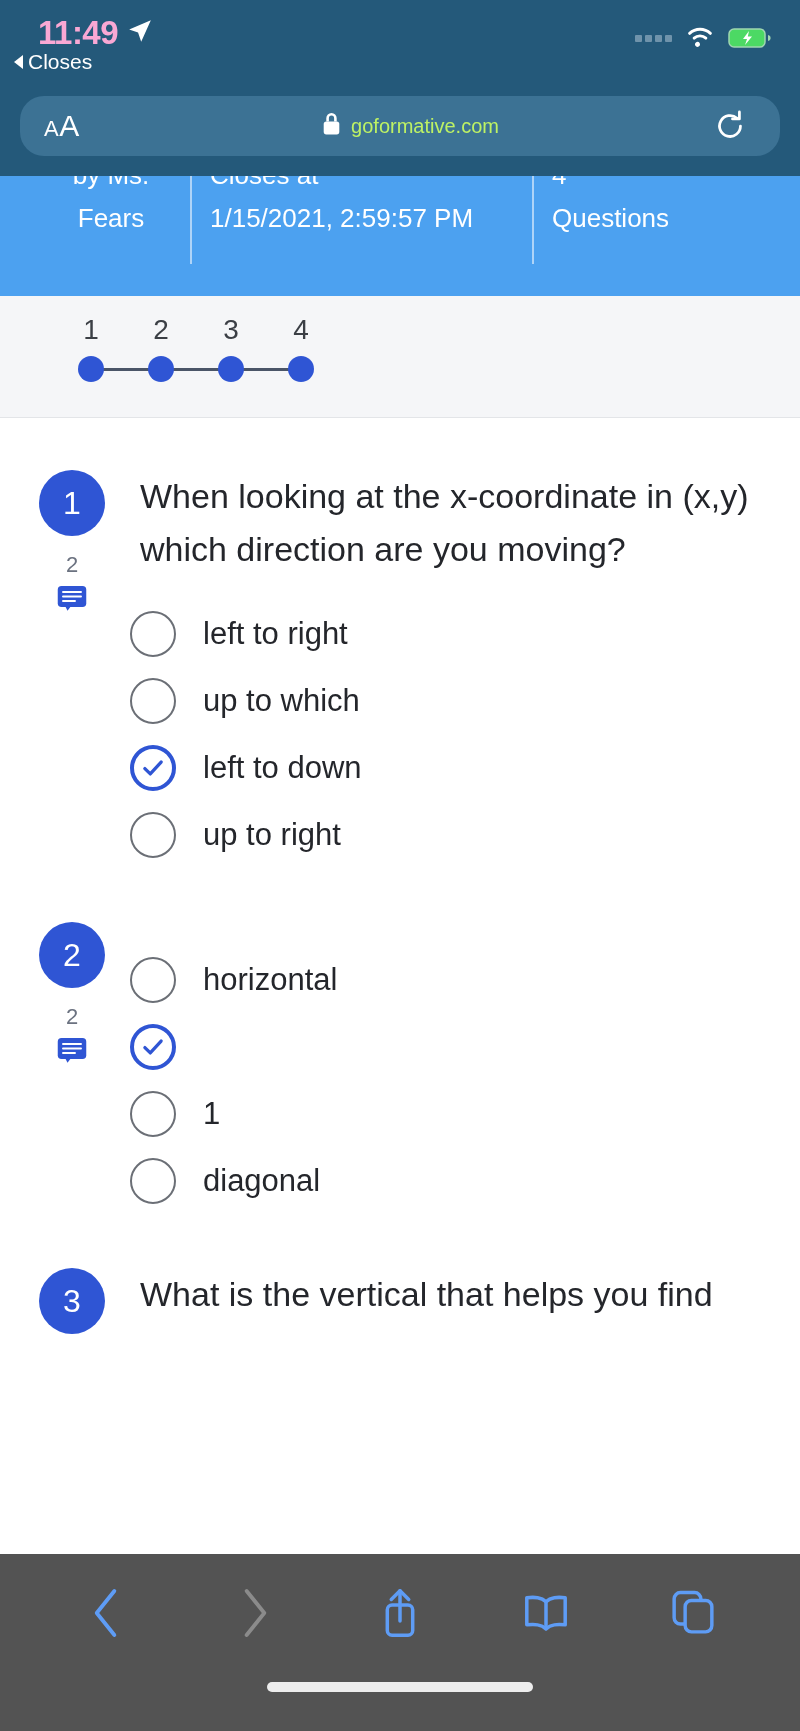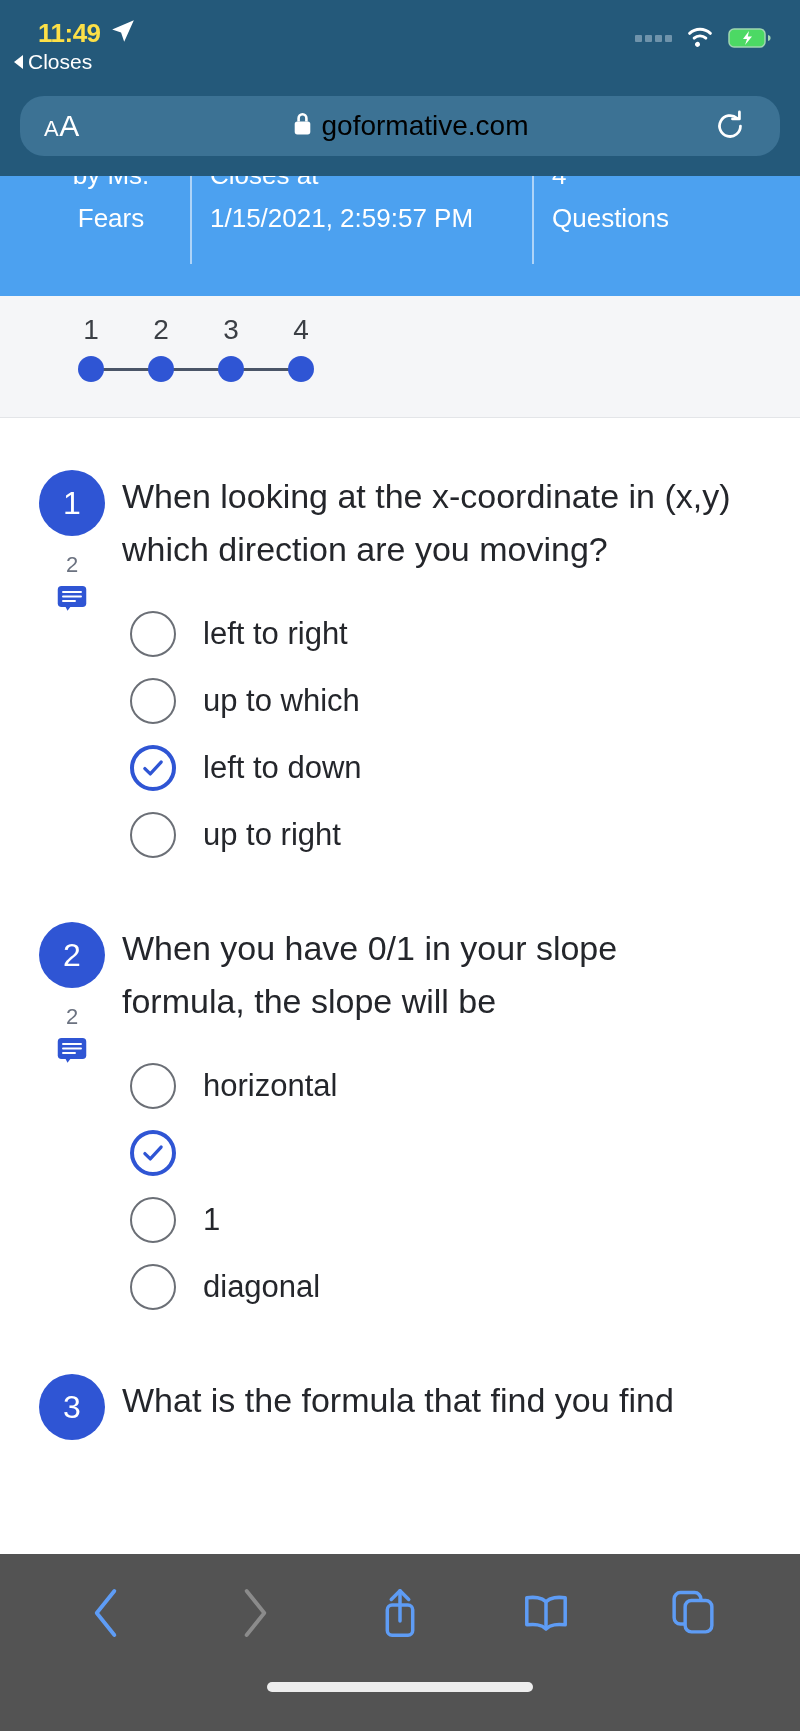--- a/index.html
+++ b/index.html
@@ -18,21 +18,21 @@
     width:100%;
     position:relative;
   }
   .statusbar {
     display:flex; align-items:flex-start; justify-content:space-between;
     padding:14px 28px 0 38px;
     height:56px;
   }
   .sb-left { display:flex; align-items:center; gap:9px; }
   .sb-time {
-    color:#fde047; font-size:26px; font-weight:600; letter-spacing:-0.5px;
+    color:#f9a8d4; font-size:33px; font-weight:600; letter-spacing:-0.5px;
     line-height:38px;
   }
   .loc-arrow { display:block; }
   .sb-right { display:flex; align-items:center; gap:12px; padding-top:10px; }
   .sig-dots { display:flex; gap:3px; align-items:flex-end; }
   .sig-dots i { width:7px; height:7px; background:#6f93ab; display:block; border-radius:1px; }
   .battery-wrap { display:flex; align-items:center; }
 
   .backlink {
     position:absolute; top:50px; left:14px;
@@ -54,21 +54,21 @@
     display:flex; align-items:center;
   }
   .aa {
     color:#ffffff; padding-left:24px; width:120px; flex:none;
     font-size:22px; letter-spacing:0.5px;
   }
   .aa .big { font-size:30px; }
   .url-center {
     flex:1; display:flex; align-items:center; justify-content:center; gap:9px;
   }
-  .url-text { color:#000000; font-size:28px;text-align:right; }
+  .url-text { color:#bef264; font-size:20px;text-align:right; }
   .reload { width:100px; flex:none; display:flex; justify-content:center; }
 
   
   .info-banner {
     background:#4ca1f0;
     height:120px;
     overflow:hidden;
     position:relative;
   }
   .info-inner {
@@ -125,20 +125,21 @@
     background:#2f55d4; color:#fff;
     display:flex; align-items:center; justify-content:center;
     font-size:32px; font-weight:400;
   }
   .q-points { font-size:22px; color:#6b7280; margin-top:16px; }
   .q-comment-icon { margin-top:7px; }
   .q-body { flex:1; padding-left:4px; }
   .q-text {
     font-size:34px; line-height:53px; color:#24262b; font-weight:400;
     max-width:620px;
+    margin-left:18px;
   }
   .options { margin-top:26px; }
   .option { display:flex; align-items:center; height:64px; margin-bottom:3px; }
   .radio {
     width:46px;height:46px;border-radius:50%;
     border:2px solid #6b6f76; flex:none;
     margin-left:8px;
     display:flex;align-items:center;justify-content:center;
   }
   .radio.checked { border-color:#2f55d4; border-width:4px; }
@@ -309,21 +310,20 @@
         <div class="q-left">
           <div class="q-badge">2</div>
           <div class="q-points">2</div>
           <div class="q-comment-icon"><svg width="30" height="26" viewBox="0 0 20 17">
               <rect x="0.5" y="0.5" width="19" height="14" rx="2.5" fill="#2f55d4"></rect>
               <path d="M5 13l2 4 3-4z" fill="#2f55d4"></path>
               <path d="M4 4.5h12M4 7.5h12M4 10.5h8" stroke="#ffffff" stroke-width="1.3" stroke-linecap="round"></path>
             </svg></div>
         </div>
         <div class="q-body">
-          <div class="q-text">When you have 0/1 in your slope formula, the slope will be</div>
           <div class="options">
             <div class="option">
               <span class="radio"></span>
               <span class="opt-label">horizontal</span>
             </div>
             <div class="option">
               <span class="radio checked">
                 <svg width="26" height="26" viewBox="0 0 24 24">
                   <path d="M4.5 12.5l5 5 10-11" stroke="#2f55d4" stroke-width="3" fill="none" stroke-linecap="round" stroke-linejoin="round"></path>
                 </svg>
@@ -338,21 +338,21 @@
               <span class="opt-label">diagonal</span>
             </div>
           </div>
         </div>
       </div>
       <div class="question">
         <div class="q-left">
           <div class="q-badge">3</div>
         </div>
         <div class="q-body">
-          <div class="q-text">What is the formula that find you find</div>
+          <div class="q-text">What is the vertical that helps you find</div>
         </div>
       </div>
     </div>
 
   <div class="bottom-bar">
     <div class="tb-icons">
       <div class="tb-btn">
         <svg width="34" height="50" viewBox="0 0 20 34">
           <path d="M15 2 3 17l12 15" stroke="#5e9cf5" stroke-width="2.6" fill="none" stroke-linecap="round" stroke-linejoin="round"></path>
         </svg>

